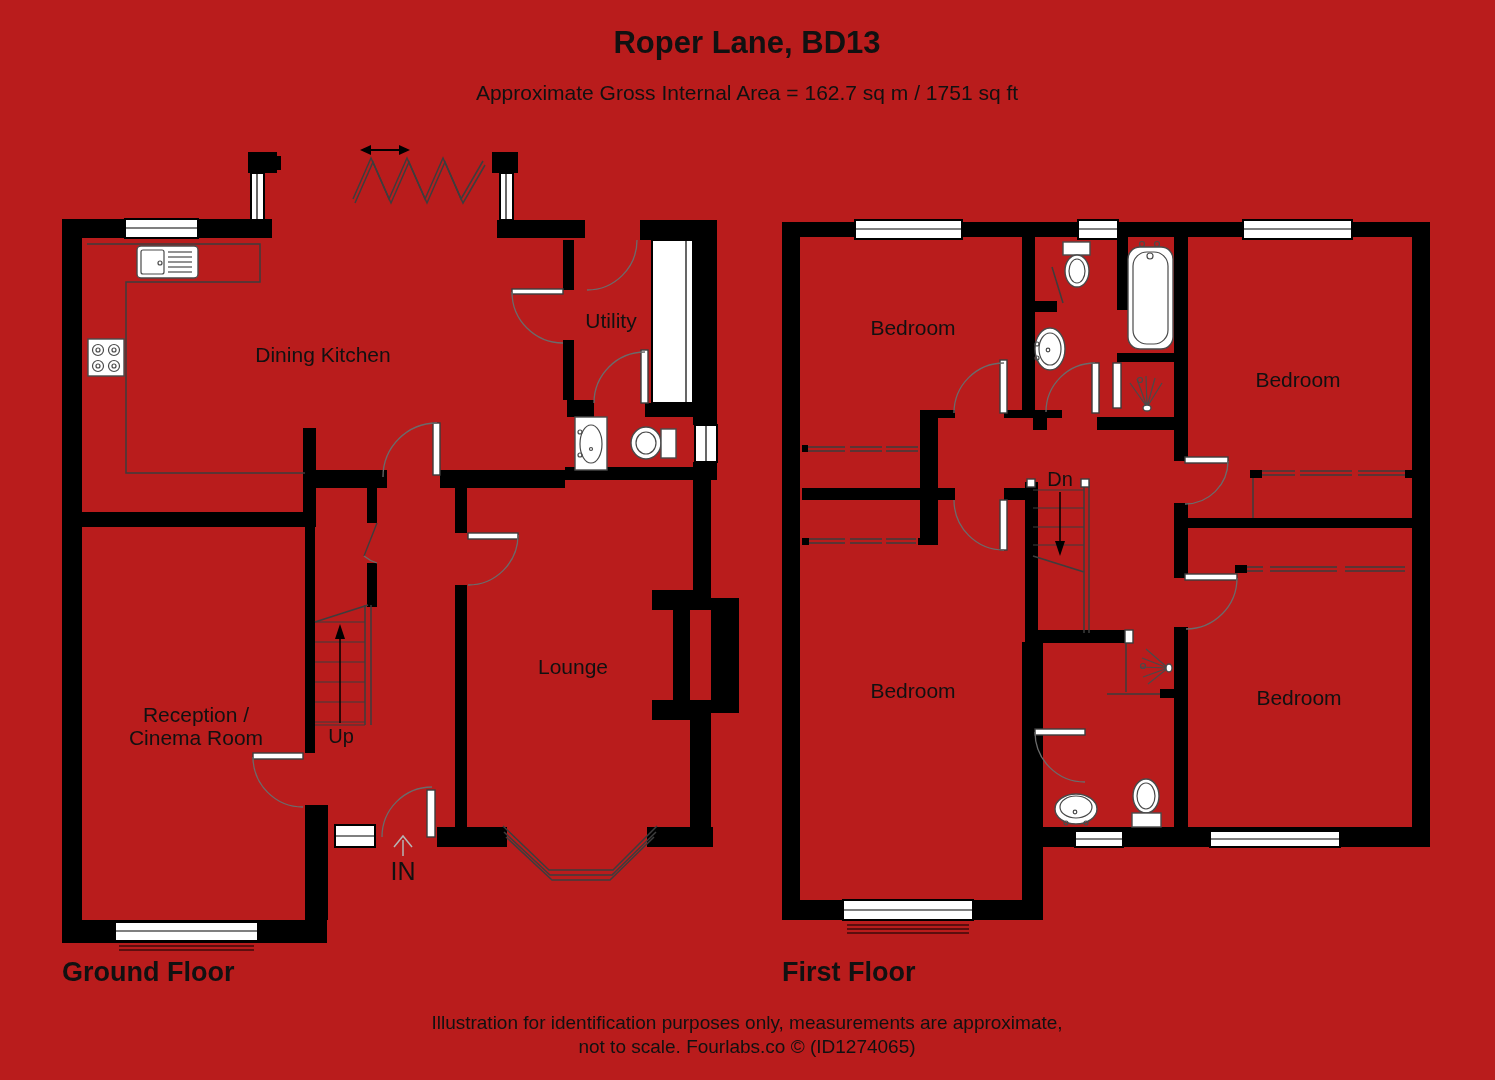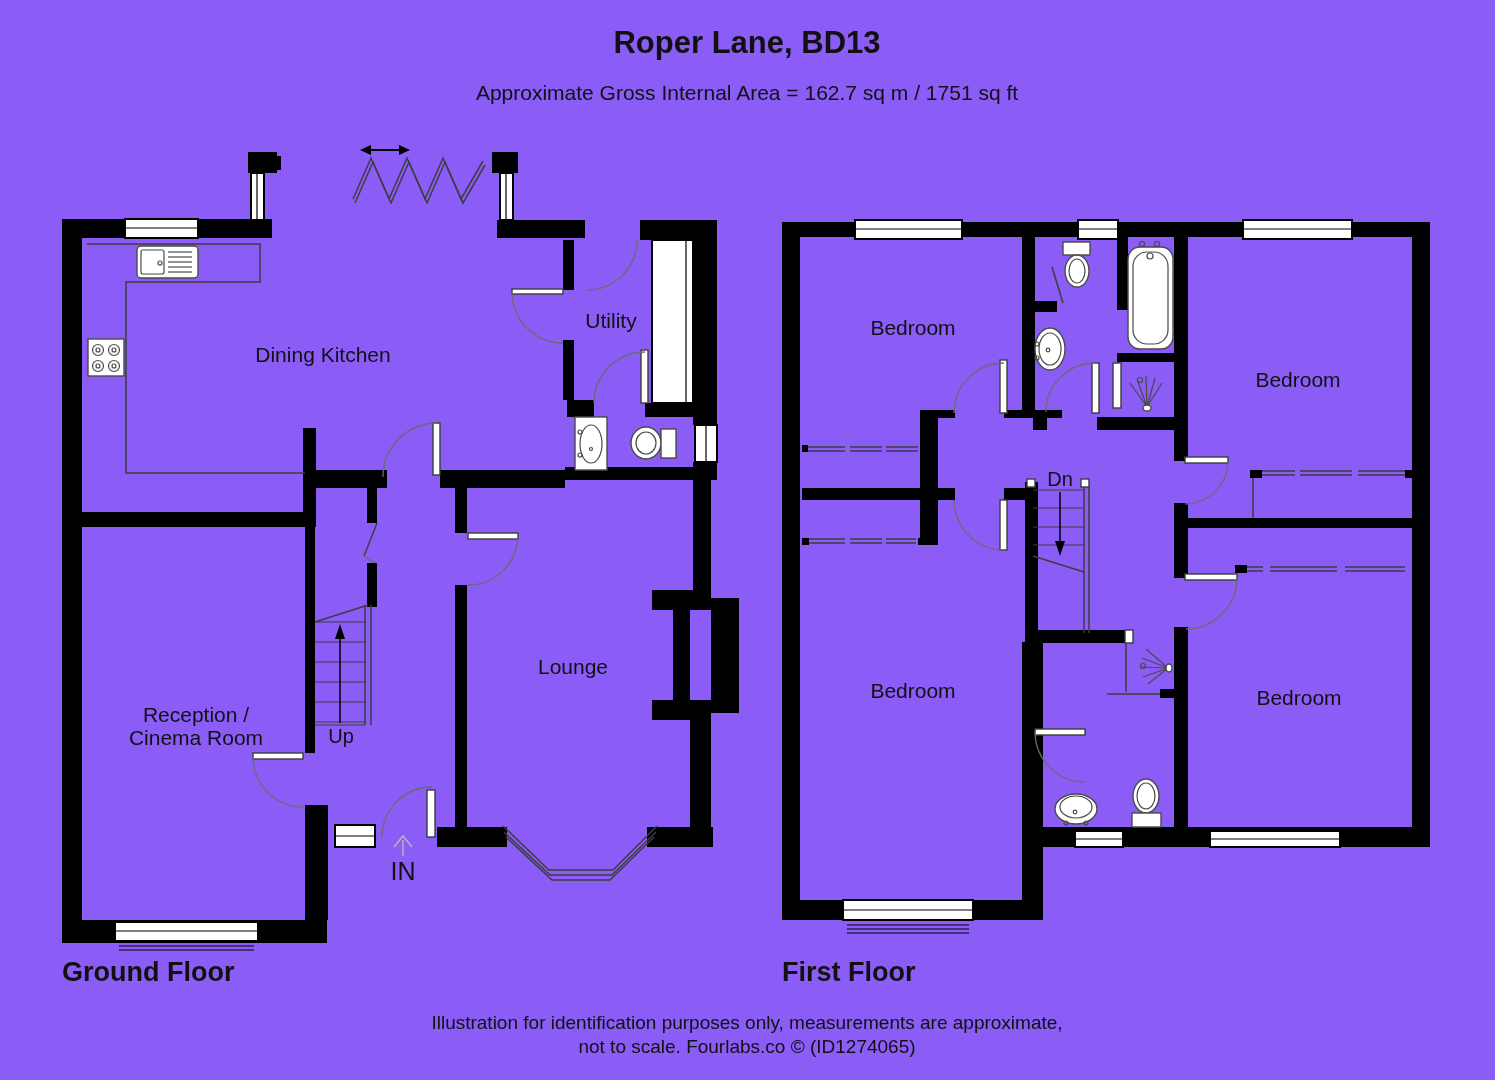--- a/index.html
+++ b/index.html
@@ -1,16 +1,16 @@
 <!DOCTYPE html>
 <html><head>
 <meta charset="utf-8">
 <style>
   html,body{margin:0;padding:0;background:#ffffff;}
-  .page{position:relative;width:1495px;height:1080px;background:#8b5cf6;overflow:hidden;}
+  .page{position:relative;width:1495px;height:1080px;background:#b91c1c;overflow:hidden;}
   svg{display:block}
   svg text{font-family:"Liberation Sans","DejaVu Sans",sans-serif;fill:#111;}
   .wall{fill:#000;stroke:none}
   .thin{fill:none;stroke:#3d3d3d;stroke-width:1.5}
   .tread{fill:none;stroke:#3d3d3d;stroke-width:1.2}
   .arc{fill:none;stroke:#6b6b6b;stroke-width:1.3}
   .leaf{fill:#fff;stroke:#3d3d3d;stroke-width:1.4}
   .win{fill:#fff;stroke:#000;stroke-width:2}
   .winline{fill:none;stroke:#000;stroke-width:1.2}
   .fix{fill:#fff;stroke:#4a4a4a;stroke-width:1.4}

